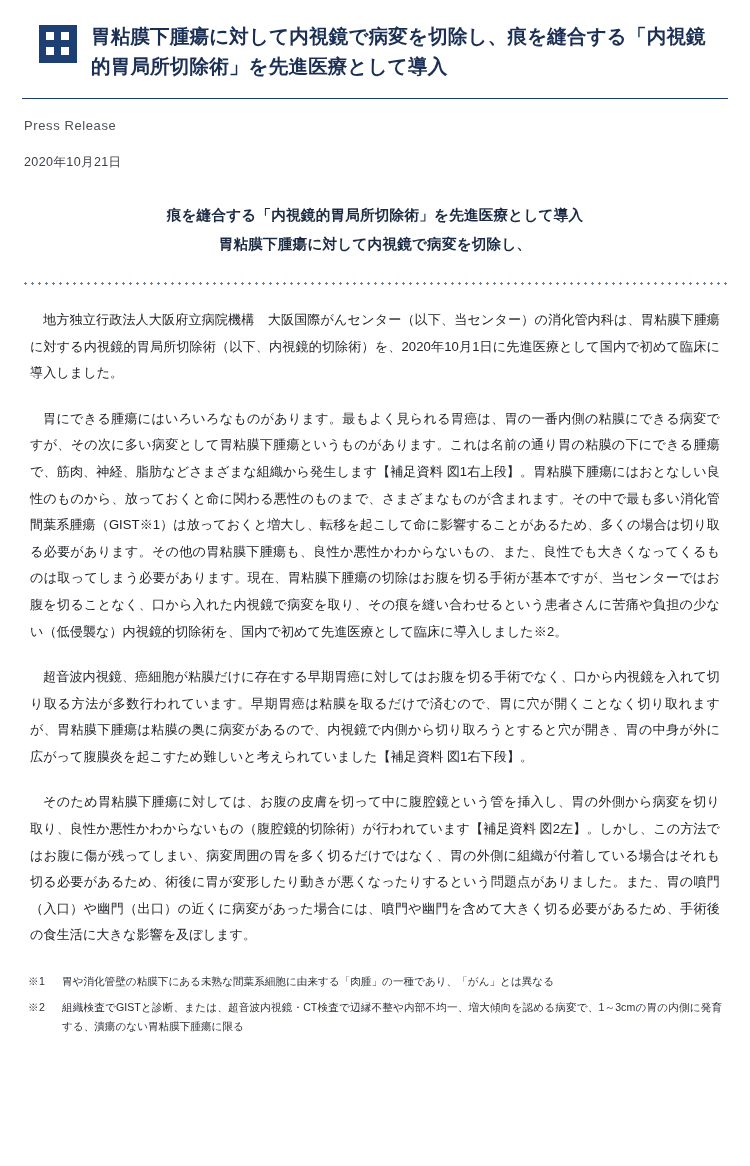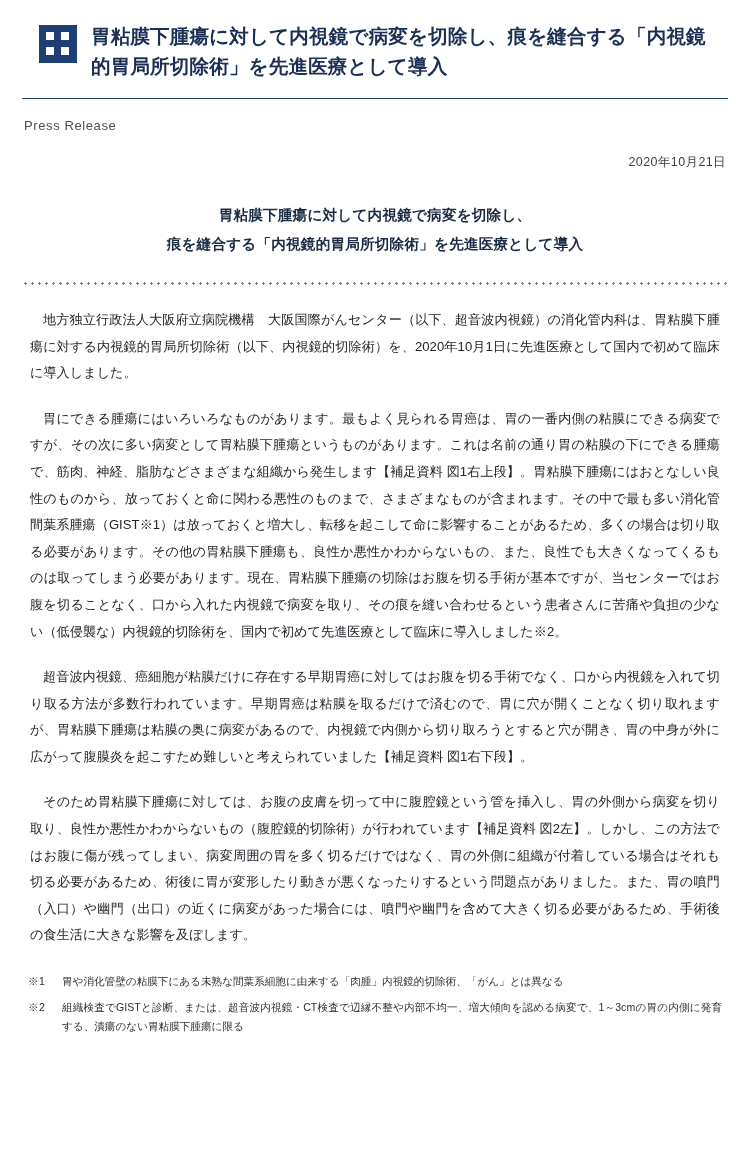--- a/index.html
+++ b/index.html
@@ -67,21 +67,20 @@
 
   
   .pr-row {
     margin: 19px 24px 0 24px;
     font-size: 13px;
     color: #4a4f57;
     letter-spacing: 0.6px;
   }
   .date-row {
     margin: 21px 24px 0 24px;
-    text-align: right;
     font-size: 12.5px;
     color: #3a3f47;
     letter-spacing: 0.4px;
   }
 
   
   .subject {
     margin: 30px 56px 0 56px;
     text-align: center;
     font-size: 14.6px;
@@ -161,37 +160,37 @@
     <div class="header-title">胃粘膜下腫瘍に対して内視鏡で病変を切除し、痕を縫合する「内視鏡的胃局所切除術」を先進医療として導入</div>
   </div>
 
   <div class="rule-thin"></div>
 
   <div class="pr-row">Press Release</div>
 
   <div class="date-row">2020年10月21日</div>
 
   <div class="subject">
+    <div>痕を縫合する「内視鏡的胃局所切除術」を先進医療として導入</div>
     <div>胃粘膜下腫瘍に対して内視鏡で病変を切除し、</div>
-    <div>痕を縫合する「内視鏡的胃局所切除術」を先進医療として導入</div>
   </div>
 
   <div class="rule-dotted"></div>
 
   <div class="body">
-    <p class="first-indent">地方独立行政法人大阪府立病院機構　大阪国際がんセンター（以下、超音波内視鏡）の消化管内科は、胃粘膜下腫瘍に対する内視鏡的胃局所切除術（以下、内視鏡的切除術）を、2020年10月1日に先進医療として国内で初めて臨床に導入しました。</p>
+    <p class="first-indent">地方独立行政法人大阪府立病院機構　大阪国際がんセンター（以下、当センター）の消化管内科は、胃粘膜下腫瘍に対する内視鏡的胃局所切除術（以下、内視鏡的切除術）を、2020年10月1日に先進医療として国内で初めて臨床に導入しました。</p>
     <p class="first-indent">胃にできる腫瘍にはいろいろなものがあります。最もよく見られる胃癌は、胃の一番内側の粘膜にできる病変ですが、その次に多い病変として胃粘膜下腫瘍というものがあります。これは名前の通り胃の粘膜の下にできる腫瘍で、筋肉、神経、脂肪などさまざまな組織から発生します【補足資料 図1右上段】。胃粘膜下腫瘍にはおとなしい良性のものから、放っておくと命に関わる悪性のものまで、さまざまなものが含まれます。その中で最も多い消化管間葉系腫瘍（GIST※1）は放っておくと増大し、転移を起こして命に影響することがあるため、多くの場合は切り取る必要があります。その他の胃粘膜下腫瘍も、良性か悪性かわからないもの、また、良性でも大きくなってくるものは取ってしまう必要があります。現在、胃粘膜下腫瘍の切除はお腹を切る手術が基本ですが、当センターではお腹を切ることなく、口から入れた内視鏡で病変を取り、その痕を縫い合わせるという患者さんに苦痛や負担の少ない（低侵襲な）内視鏡的切除術を、国内で初めて先進医療として臨床に導入しました※2。</p>
     <p class="first-indent">超音波内視鏡、癌細胞が粘膜だけに存在する早期胃癌に対してはお腹を切る手術でなく、口から内視鏡を入れて切り取る方法が多数行われています。早期胃癌は粘膜を取るだけで済むので、胃に穴が開くことなく切り取れますが、胃粘膜下腫瘍は粘膜の奥に病変があるので、内視鏡で内側から切り取ろうとすると穴が開き、胃の中身が外に広がって腹膜炎を起こすため難しいと考えられていました【補足資料 図1右下段】。</p>
     <p class="first-indent">そのため胃粘膜下腫瘍に対しては、お腹の皮膚を切って中に腹腔鏡という管を挿入し、胃の外側から病変を切り取り、良性か悪性かわからないもの（腹腔鏡的切除術）が行われています【補足資料 図2左】。しかし、この方法ではお腹に傷が残ってしまい、病変周囲の胃を多く切るだけではなく、胃の外側に組織が付着している場合はそれも切る必要があるため、術後に胃が変形したり動きが悪くなったりするという問題点がありました。また、胃の噴門（入口）や幽門（出口）の近くに病変があった場合には、噴門や幽門を含めて大きく切る必要があるため、手術後の食生活に大きな影響を及ぼします。</p>
   </div>
 
   <div class="footnotes">
     <div class="fn">
       <div class="fn-mark">※1</div>
-      <div class="fn-text">胃や消化管壁の粘膜下にある未熟な間葉系細胞に由来する「肉腫」内視鏡的切除術、「がん」とは異なる</div>
+      <div class="fn-text">胃や消化管壁の粘膜下にある未熟な間葉系細胞に由来する「肉腫」の一種であり、「がん」とは異なる</div>
     </div>
     <div class="fn">
       <div class="fn-mark">※2</div>
       <div class="fn-text">組織検査でGISTと診断、または、超音波内視鏡・CT検査で辺縁不整や内部不均一、増大傾向を認める病変で、1～3cmの胃の内側に発育する、潰瘍のない胃粘膜下腫瘍に限る</div>
     </div>
   </div>
 
 </div>
 
 </body></html>

